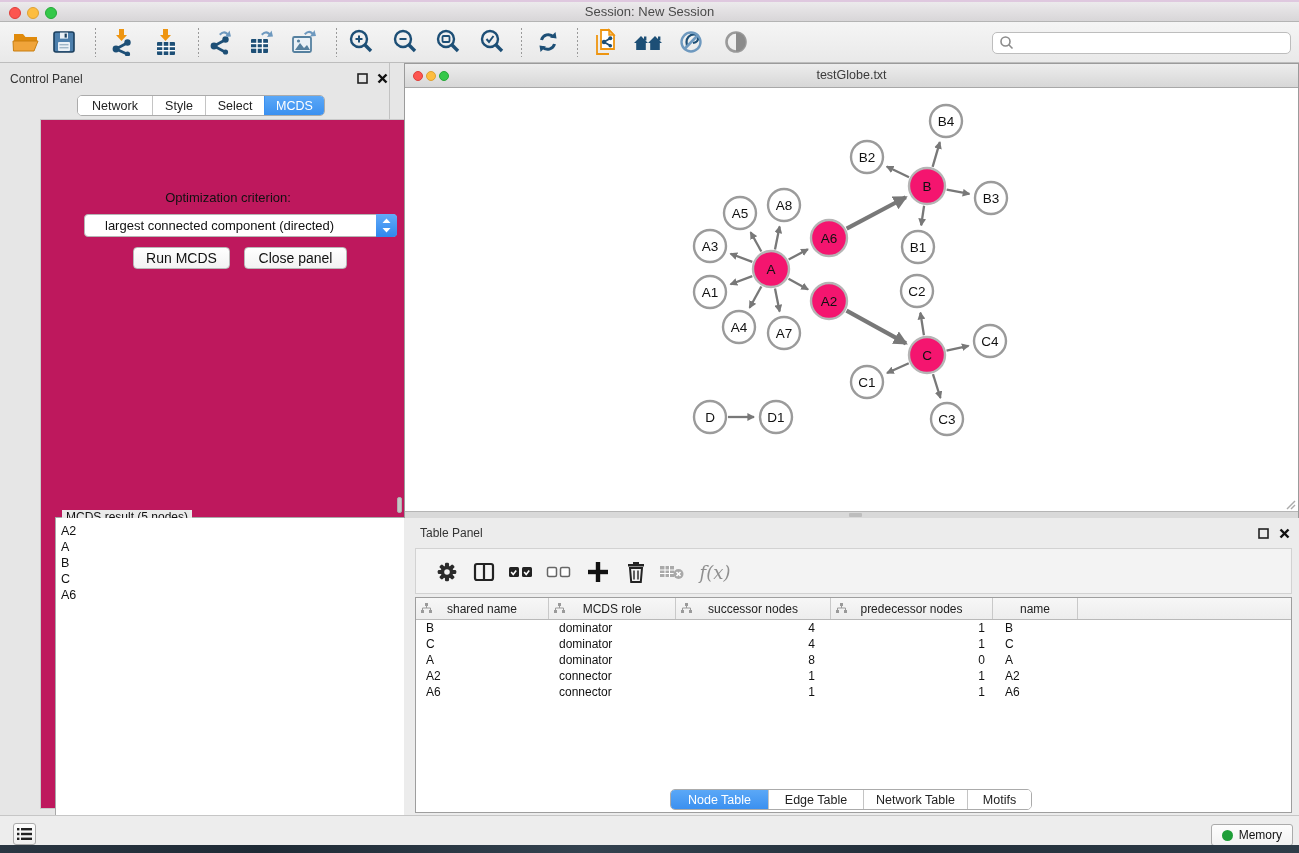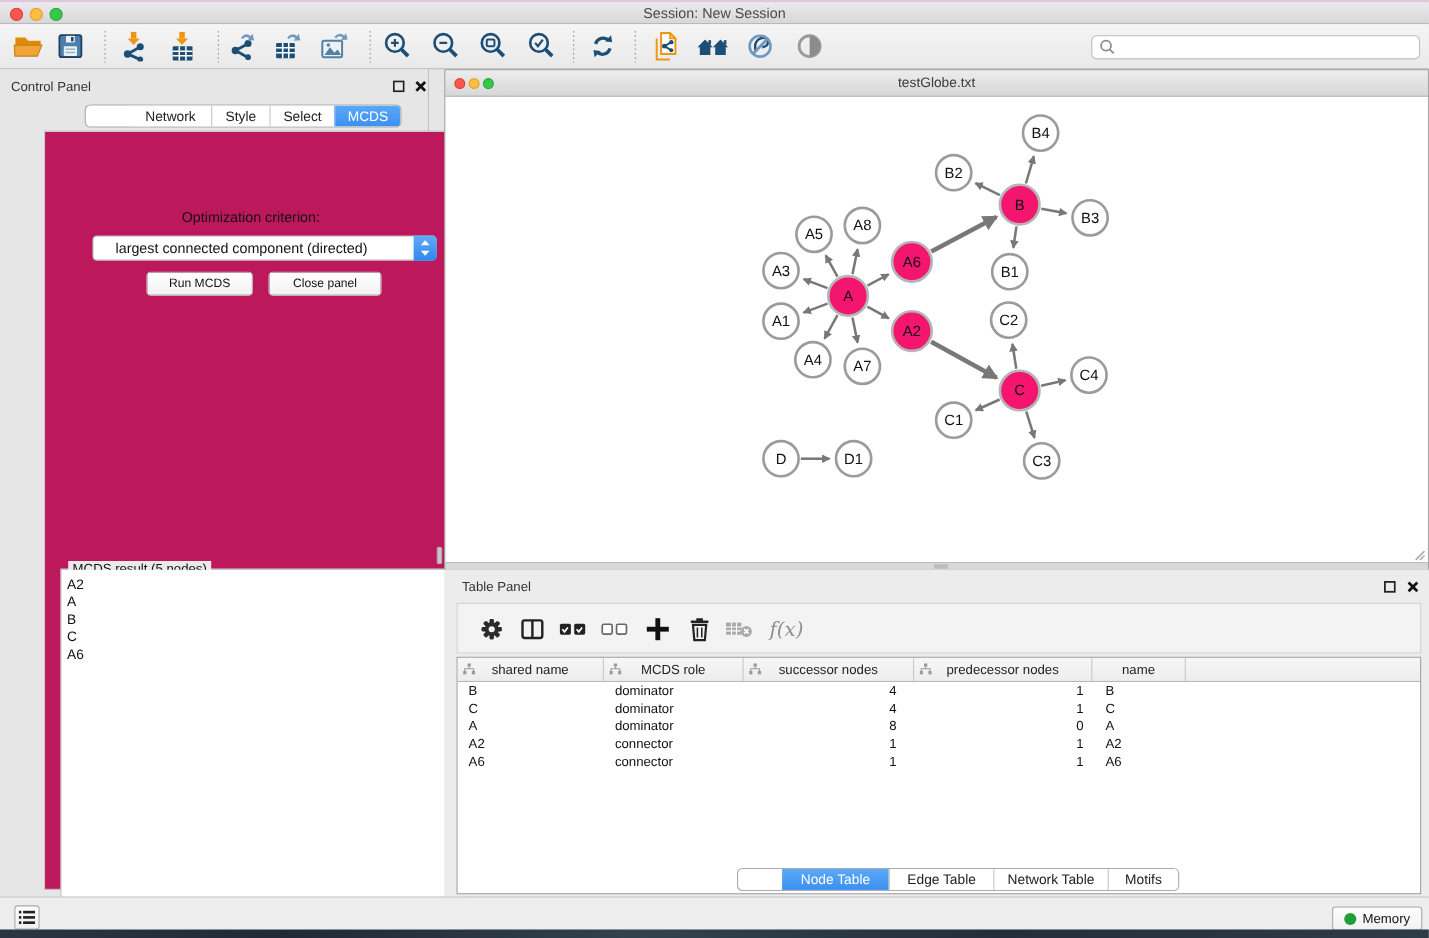--- a/index.html
+++ b/index.html
@@ -29,32 +29,32 @@
 
   
   #control-panel { left:0; top:63px; width:390px; height:752px; background:#E6E6E6; border-right:1px solid #C2C2C2; }
   #control-panel .panel-title, #table-panel .panel-title { font-size:12px; color:#333; }
   .winbtn { width:11px; height:11px; }
   .cp-content { left:20px; top:56px; width:374px; height:690px; border:1px solid #C9C9C9; background:#be185d;margin-left:20px; }
 
   .seg-group { display:flex; height:21px; border:1px solid #ABABAB; border-radius:5px; overflow:hidden; background:#fff; }
   .seg { display:flex; align-items:center; justify-content:center; font-size:12.5px; color:#222;
     background:#fff; border-left:1px solid #C4C4C4; cursor:default; }
-  .seg:first-child { border-left:none;margin-left:40px; }
+  .seg:first-child { border-left:none; }
   .seg.selected { background:linear-gradient(#5BA8F7,#3B90F0); color:#fff; border-left-color:#3B90F0; }
 
   .opt-label { width:374px; text-align:center; font-size:13px; color:#111; }
   #opt-select { left:43px; top:94px; width:313px; height:23px; background:#fff; border:1px solid #B5B5B5;
     border-radius:4px; display:flex; align-items:center; }
   #opt-select .val { flex:1; font-size:13px; padding-left:20px; color:#111; white-space:nowrap; }
   #opt-select .stepper { width:21px; height:23px; margin-right:-1px; border-radius:0 4px 4px 0;
     background:linear-gradient(#62ABF8,#2F87EE); position:relative; }
   .stepper svg { position:absolute; left:4px; top:3px; }
   .pushbtn { height:22px; background:linear-gradient(#FFFFFF,#F2F2F2); border:1px solid #B8B8B8; border-radius:4px;
-    font-size:11px; color:#111; display:flex; align-items:center; justify-content:center; }
+    font-size:14px; color:#111; display:flex; align-items:center; justify-content:center; }
 
   #mcds-group { left:14px; top:397px; width:368px; height:340px; border:1px solid #A9A9A9; background:#fff; }
   #mcds-legend { left:6px; top:-8px; background:#EAEAEA; padding:0 4px; font-size:12px; color:#111; }
   #mcds-list { left:0; top:0; width:354px; height:338px; background:#fff; overflow:hidden; padding:5px 0 0 5px; }
   #mcds-list .row { font-size:12.5px; line-height:16px; color:#111; }
   #mcds-scroll { right:0; top:0; width:13px; height:338px; background:#FAFAFA; border-left:1px solid #E2E2E2; }
 
   
   .vthumb { left:397px; top:497px; width:5px; height:16px; background:#C6C6C6; border:1px solid #ADADAD; border-radius:2px; }
 

